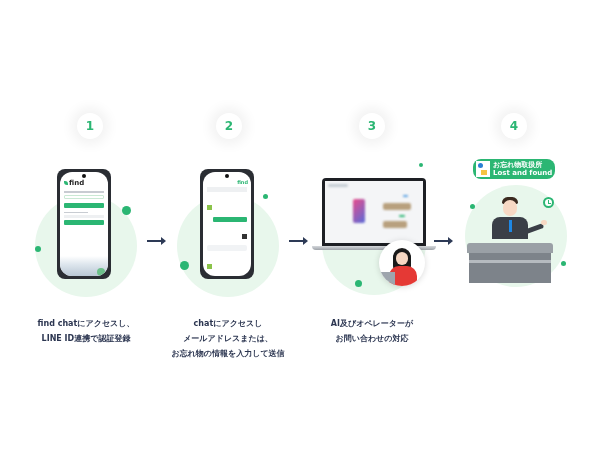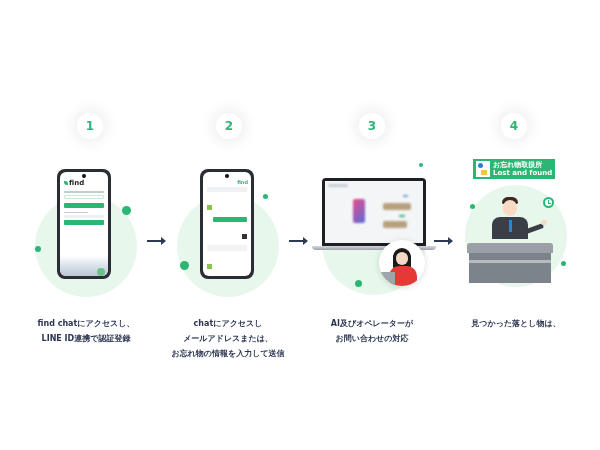--- a/index.html
+++ b/index.html
@@ -18,21 +18,21 @@
   .arrow { position: absolute; height: 2px; background: #2d3a56; width: 16px; }
   .arrow::after {
     content: ""; position: absolute; right: -3px; top: -3px;
     border-left: 5px solid #2d3a56; border-top: 4px solid transparent; border-bottom: 4px solid transparent;
   }
 
   .phone {
     position: absolute; width: 54px; height: 110px; border-radius: 8px;
     background: #2a2d33; padding: 3px;
   }
-  .screen { width: 100%; height: 100%; background: #fff; border-radius: 6px; overflow: hidden; position: relative; }
+  .screen { width: 100%; height: 100%; background: #fff; border-radius: 12px; overflow: hidden; position: relative; }
   .notch { position: absolute; top: 2px; left: 50%; width: 4px; height: 4px; margin-left: -2px; border-radius: 50%; background: #111; }
   .statusbar { height: 7px; }
   .logo { font-size: 7px; font-weight: bold; color: #222; padding-left: 4px; display: flex; align-items: center; gap: 1px; }
   .logo .leaf { width: 4px; height: 4px; background: #2bb673; border-radius: 0 3px 0 3px; }
   .line { height: 1.5px; background: #c8ccd2; margin: 2px 4px; }
   .gbtn { height: 4px; margin: 2px 4px; border: 0.5px solid #c9e9d4; border-radius: 1px; }
   .greenbtn { height: 5px; margin: 2px 4px; background: #2bb673; border-radius: 1px; }
   .cityscape { position: absolute; bottom: 0; left: 0; right: 0; height: 20px;
     background: linear-gradient(180deg, #ffffff 0%, #dfe7ee 40%, #b9c7d4 100%); }
   .tree { position: absolute; bottom: 0; width: 8px; height: 8px; border-radius: 50%; background: #6cc08a; }
@@ -46,21 +46,21 @@
   .laptop .base { width: 124px; height: 4px; margin-left: -10px; background: linear-gradient(#d5d8dc, #9ea3a9); border-radius: 0 0 4px 4px; }
   .blurbox { position: absolute; filter: blur(1px); border-radius: 2px; }
 
   .operator { position: absolute; width: 46px; height: 46px; border-radius: 50%; background: #fff;
     box-shadow: 0 1px 6px rgba(0,0,0,0.15); overflow: hidden; }
   .op-hair { position: absolute; left: 14px; top: 8px; width: 18px; height: 22px; background: #1a1a1a; border-radius: 9px 9px 4px 4px; }
   .op-face { position: absolute; left: 17px; top: 12px; width: 12px; height: 13px; background: #f6d7c3; border-radius: 6px; }
   .op-body { position: absolute; left: 10px; top: 26px; width: 28px; height: 22px; background: #e53935; border-radius: 10px 10px 0 0; }
   .op-desk { position: absolute; left: 0; top: 32px; width: 16px; height: 14px; background: #9ea5ad; }
 
-  .lf-sign { position: absolute; background: #2bb673; color: #fff; padding: 2px 3px; display: flex; align-items: center; gap: 3px; }
+  .lf-sign { position: absolute; background: #2bb673; color: #fff; padding: 2px 3px; display: flex; align-items: center; gap: 3px; border-radius: 8px; }
   .lf-icon { width: 14px; height: 16px; background: #fff; position: relative; }
   .lf-icon::before { content: ""; position: absolute; left: 2px; top: 2px; width: 5px; height: 5px; background: #2a7fd4; border-radius: 50%; }
   .lf-icon::after { content: ""; position: absolute; left: 5px; top: 9px; width: 6px; height: 5px; background: #f6c342; }
   .lf-text { font-size: 7px; line-height: 8px; font-weight: bold; }
 
   .clerk-head { position: absolute; width: 14px; height: 16px; background: #f7d9c4; border-radius: 7px; }
   .clerk-hair { position: absolute; width: 16px; height: 7px; background: #3a2a1f; border-radius: 8px 8px 2px 2px; }
   .clerk-body { position: absolute; width: 36px; height: 22px; background: #3a3f47; border-radius: 8px 8px 0 0; }
   .clerk-tie { position: absolute; width: 3px; height: 12px; background: #1e88e5; }
   .clerk-arm { position: absolute; width: 24px; height: 5px; background: #3a3f47; transform: rotate(-20deg); border-radius: 3px; }
@@ -180,14 +180,13 @@
 <div class="caption" style="left:153px;top:316px;">
   <div>chatにアクセスし</div>
   <div>メールアドレスまたは、</div>
   <div>お忘れ物の情報を入力して送信</div>
 </div>
 <div class="caption" style="left:297px;top:316px;">
   <div>AI及びオペレーターが</div>
   <div>お問い合わせの対応</div>
 </div>
 <div class="caption" style="left:441px;top:316px;">
-  <div>見つかった落とし物は、</div>
 </div>
 
 </body></html>

